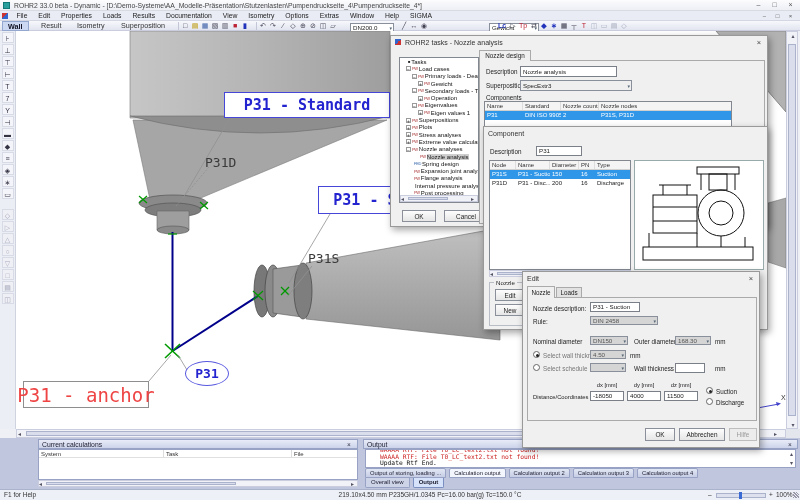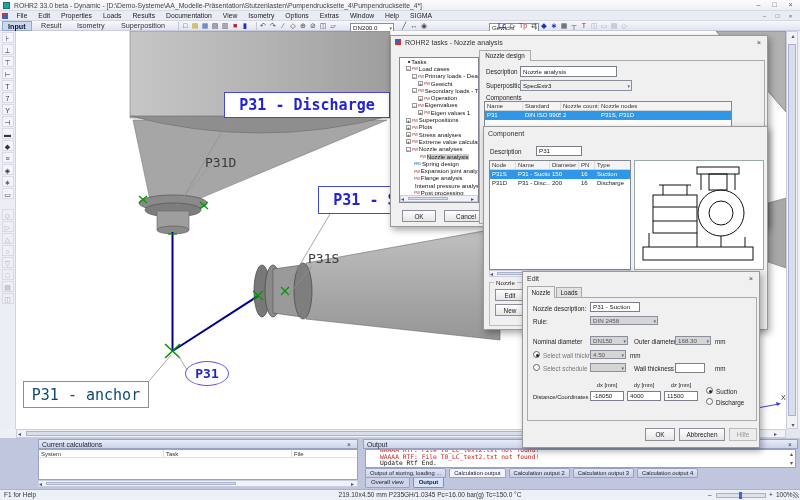--- a/index.html
+++ b/index.html
@@ -104,21 +104,21 @@
     <span class="mi">Extras</span>
     <span class="mi">Window</span>
     <span class="mi">Help</span>
     <span class="mi">SIGMA</span>
     <span class="winbtn abs" style="left:758px;font-size:6px">–</span>
     <span class="winbtn abs" style="left:771px;font-size:6px">□</span>
     <span class="winbtn abs" style="left:784px;font-size:6px">×</span>
   </div>
 
   <div class="abs" id="toolbar">
-    <span class="modetab on abs" style="left:2px">Input</span>
+    <span class="modetab on abs" style="left:2px">Wall</span>
     <span class="modetab abs" style="left:36px">Result</span>
     <span class="modetab abs" style="left:72px">Isometry</span>
     <span class="modetab abs" style="left:116px">Superposition</span>
     <span class="tbsep abs" style="left:176px;top:1px"></span>
     <span class="tbi abs" style="left:180px">□</span>
     <span class="tbi abs" style="left:190px;color:#b90">▤</span>
     <span class="tbi abs" style="left:200px;color:#46a">▦</span>
     <span class="tbi abs" style="left:210px">▧</span>
     <span class="tbi abs" style="left:220px">▥</span>
     <span class="tbi red abs" style="left:230px">■</span>
@@ -242,26 +242,26 @@
       <g>
         <line x1="752" y1="409" x2="752" y2="377" stroke="#4444cc" stroke-width="1"></line>
         <line x1="752" y1="409" x2="779" y2="404" stroke="#4444cc" stroke-width="1"></line>
         <polygon points="752,374 750,379 754,379" fill="#4444cc"></polygon>
         <polygon points="781,403.5 776,402 777,406" fill="#4444cc"></polygon>
       </g>
       <text x="745" y="374" font-size="7" fill="#333" font-family="Liberation Sans">Za</text>
       <text x="781" y="400" font-size="7" fill="#333" font-family="Liberation Sans">Xa</text>
     </svg>
 
-    <div class="slabel" style="left:208px;top:61px;width:166px;height:26px;border:1px solid #4646d8;background:#fff;color:#2323cf;font-size:15px;font-weight:bold">P31 - Discharge</div>
+    <div class="slabel" style="left:208px;top:61px;width:166px;height:26px;border:1px solid #4646d8;background:#fff;color:#2323cf;font-size:15px;font-weight:bold">P31 - Standard</div>
     <div class="slabel" style="left:302px;top:155px;width:148px;height:28px;border:1px solid #4646d8;background:#fff;color:#2323cf;font-size:15px;font-weight:bold">P31 - Suction</div>
     <div class="slabel" style="left:189px;top:124px;color:#3a3a3a;font-size:13px">P31D</div>
     <div class="slabel" style="left:292px;top:220px;color:#3a3a3a;font-size:13px">P31S</div>
     <div class="slabel" style="left:169px;top:330px;width:44px;height:25px;border:1.5px solid #5a5ae0;border-radius:50%;color:#2323cf;font-size:13px;font-weight:bold">P31</div>
-    <div class="slabel" style="left:7px;top:350px;width:126px;height:27px;border:1px solid #8e8e8e;background:#fff;color:#0c4a6e;font-size:15px">P31 - anchor</div>
+    <div class="slabel" style="left:7px;top:350px;width:126px;height:27px;border:1px solid #8e8e8e;background:#fff;color:#ef4444;font-size:19px">P31 - anchor</div>
   </div>
 
   <div class="abs sbar" style="left:786px;top:31px;width:12px;height:398px">
     <span class="sarr" style="left:2px;top:0;width:8px">▴</span>
     <div class="sthumb" style="left:1px;top:12px;width:8px;height:372px"></div>
     <span class="sarr" style="left:2px;top:389px;width:8px">▾</span>
   </div>
   <div class="abs sbar" style="left:16px;top:429px;width:770px;height:9px">
     <span class="sarr" style="left:1px;top:0">◂</span>
     <div class="sthumb" style="left:9px;top:1px;width:600px;height:5px"></div>

